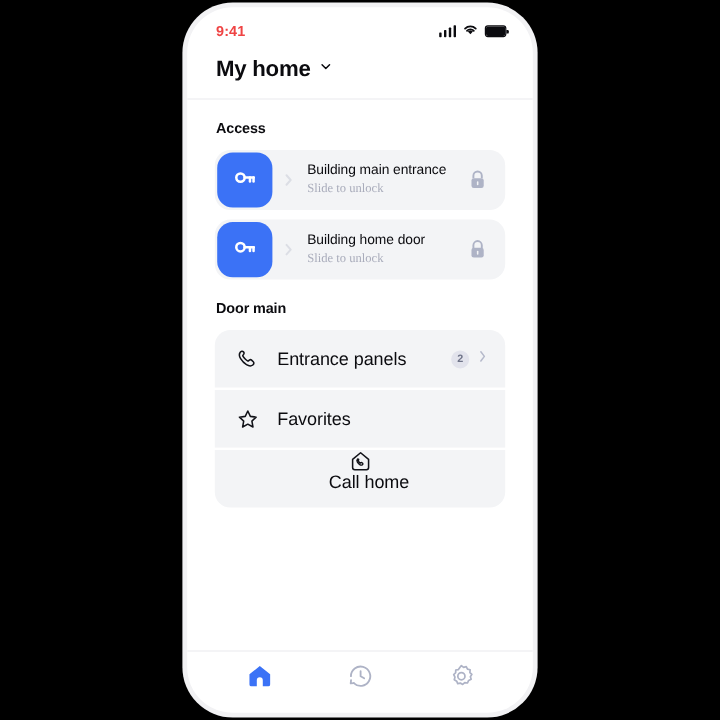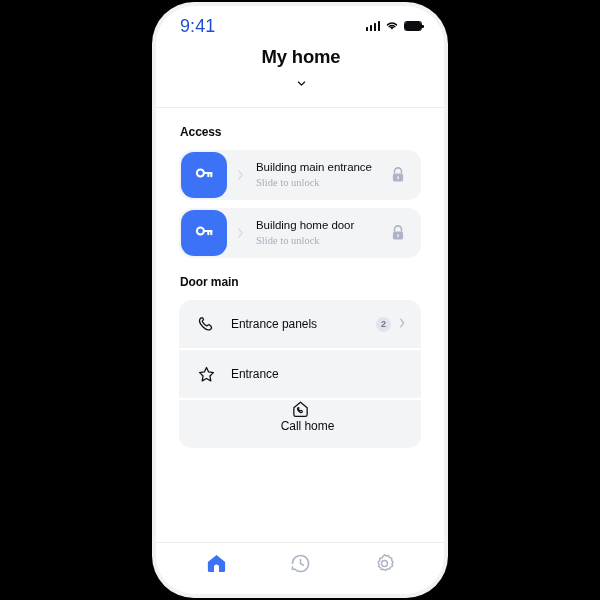--- a/index.html
+++ b/index.html
@@ -44,23 +44,23 @@
   
   .status-bar {
     height: 34px;
     flex: 0 0 34px;
     display: flex;
     align-items: center;
     justify-content: space-between;
     padding: 6px 22px 0 24px;
   }
   .status-time {
-    font-size: 18px;
-    font-weight: normal;
-    color: #1d4ed8;
+    font-size: 12px;
+    font-weight: bold;
+    color: #ef4444;
     letter-spacing: .1px;
   }
   .status-icons {
     display: flex;
     align-items: center;
     gap: 5px;
   }
   .signal-bars { display: flex; align-items: flex-end; gap: 1.5px; height: 10px; }
   .signal-bars i { display: block; width: 2.5px; background: #0b0b0f; border-radius: .6px; }
   .signal-bars i:nth-child(1) { height: 4px; }
@@ -88,21 +88,20 @@
   .app-header {
     flex: 0 0 auto;
     padding: 6px 22px 14px 24px;
     border-bottom: 1px solid #ededf0;
   }
   .home-title-row {
     display: flex;
     align-items: center;
     gap: 7px;
     cursor: pointer;
-    flex-direction: column;
   }
   .home-title {
     font-size: 18.5px;
     font-weight: bold;
     color: #0b0b0f;
     letter-spacing: -.2px;
   }
   .chev-down { display: block; }
 
   
@@ -190,21 +189,21 @@
   .entry-row:last-child { border-radius: 0 0 13px 13px; margin-bottom: 0; flex-direction: column; }
   .entry-icon {
     flex: 0 0 auto;
     width: 22px;
     display: flex;
     align-items: center;
     justify-content: center;
   }
   .entry-label {
     flex: 1 1 auto;
-    font-size: 12px;
+    font-size: 15px;
     color: #0b0b0f;
     padding-left: 14px;
     letter-spacing: -.05px;
   }
   .entry-right {
     flex: 0 0 auto;
     display: flex;
     align-items: center;
     gap: 7px;
   }
@@ -360,21 +359,21 @@
               </span>
             </span>
           </div>
 
           <div class="entry-row">
             <span class="entry-icon">
               <svg width="19" height="19" viewBox="0 0 20 20">
                 <path d="M10 2.6 l2.25 4.75 5.05.68 -3.7 3.52 .93 5.12 -4.53-2.5 -4.53 2.5 .93-5.12 -3.7-3.52 5.05-.68z" fill="none" stroke="#111218" stroke-width="1.35" stroke-linejoin="round"></path>
               </svg>
             </span>
-            <span class="entry-label">Entrance</span>
+            <span class="entry-label">Favorites</span>
             <span class="entry-right"></span>
           </div>
 
           <div class="entry-row">
             <span class="entry-icon">
               <svg width="19" height="19" viewBox="0 0 20 20">
                 <path d="M10 2.4 L17 8.2 V15.4 a1.9 1.9 0 0 1 -1.9 1.9 H4.9 A1.9 1.9 0 0 1 3 15.4 V8.2 Z" fill="none" stroke="#111218" stroke-width="1.35" stroke-linejoin="round"></path>
                 <path d="M8.3 8.1 c-.4-.4-.9-.2-1.2.2 -.5.6-.4 1.5.1 2.3 .6.9 1.3 1.6 2.1 2.2 .8.5 1.7.6 2.3.1 .4-.3.6-.8.2-1.2l-.6-.6c-.3-.3-.6-.2-.9 0l-.3.3c-.1.1-.2.1-.3 0 -.3-.2-.7-.5-1-.8 -.3-.3-.5-.6-.8-1 -.1-.1-.1-.2 0-.3l.3-.3c.2-.3.3-.6 0-.9z" fill="none" stroke="#111218" stroke-width="1.2" stroke-linejoin="round"></path>
               </svg>
             </span>

